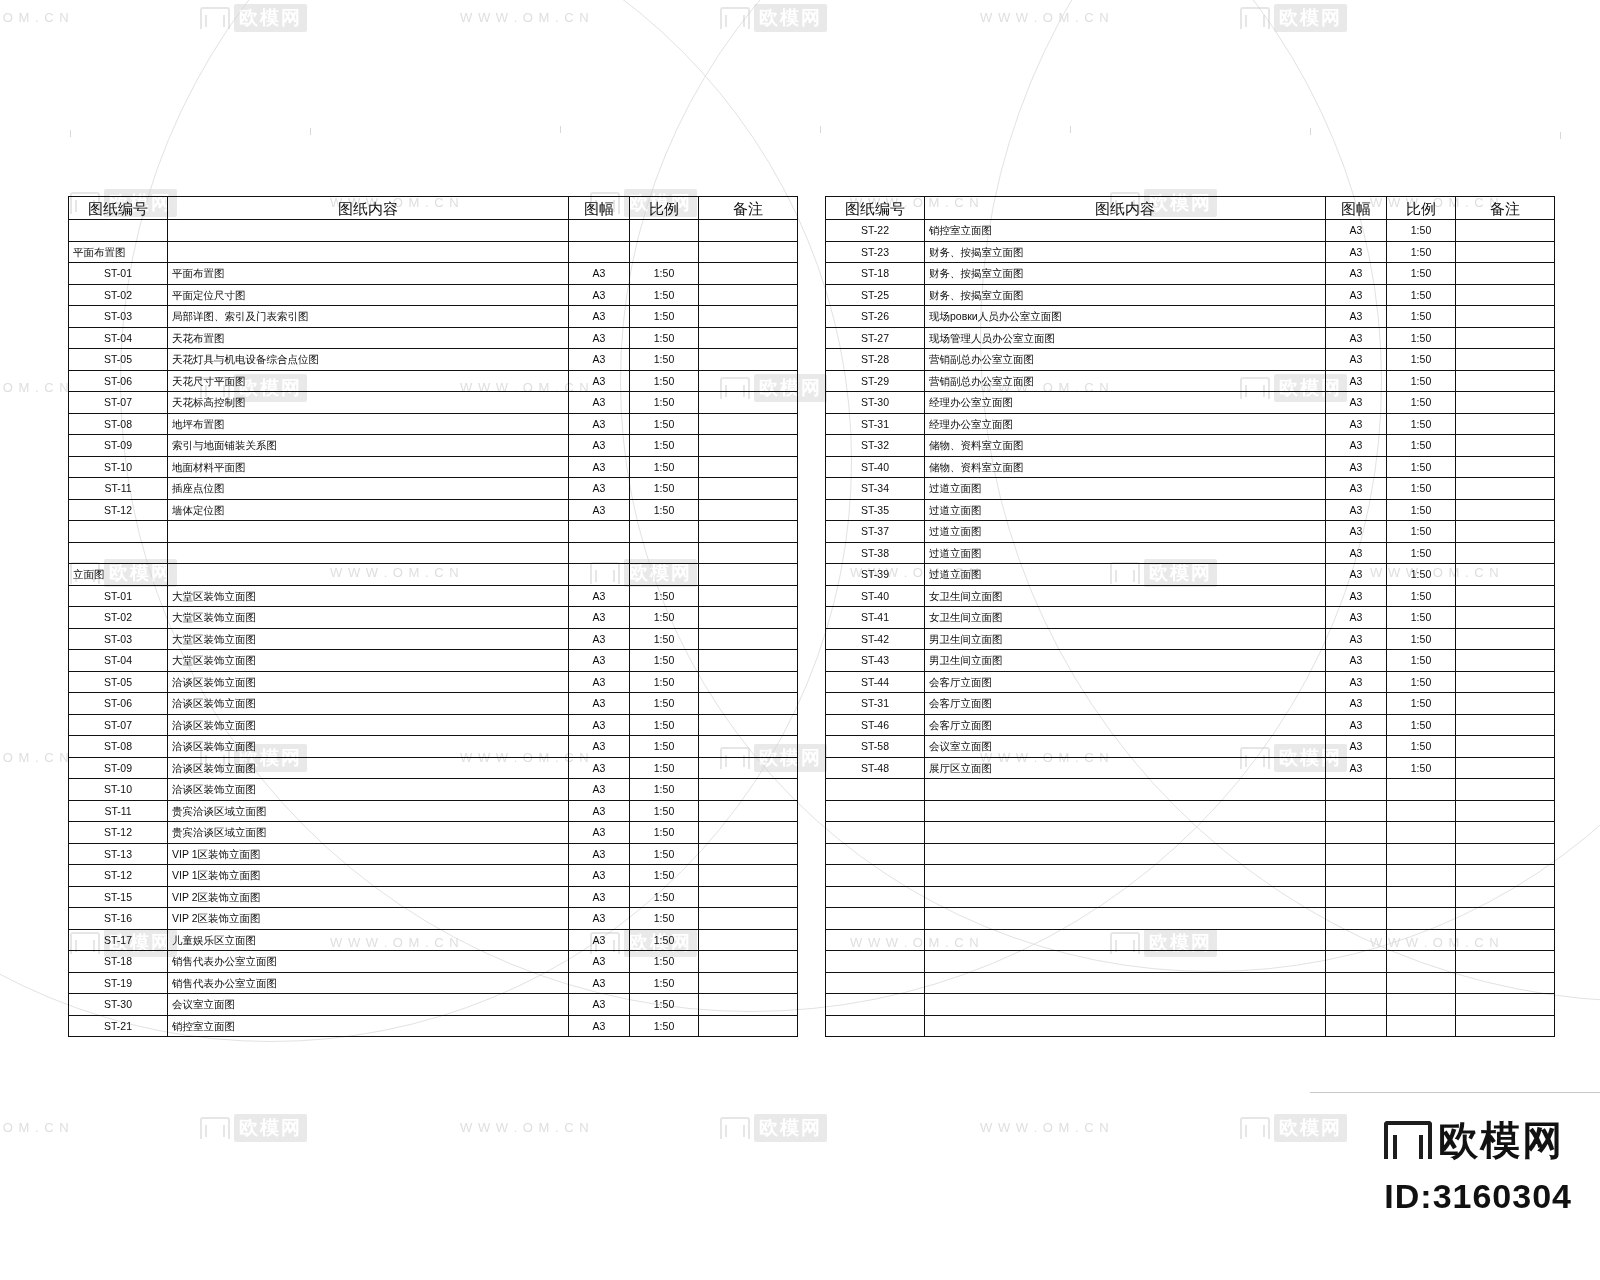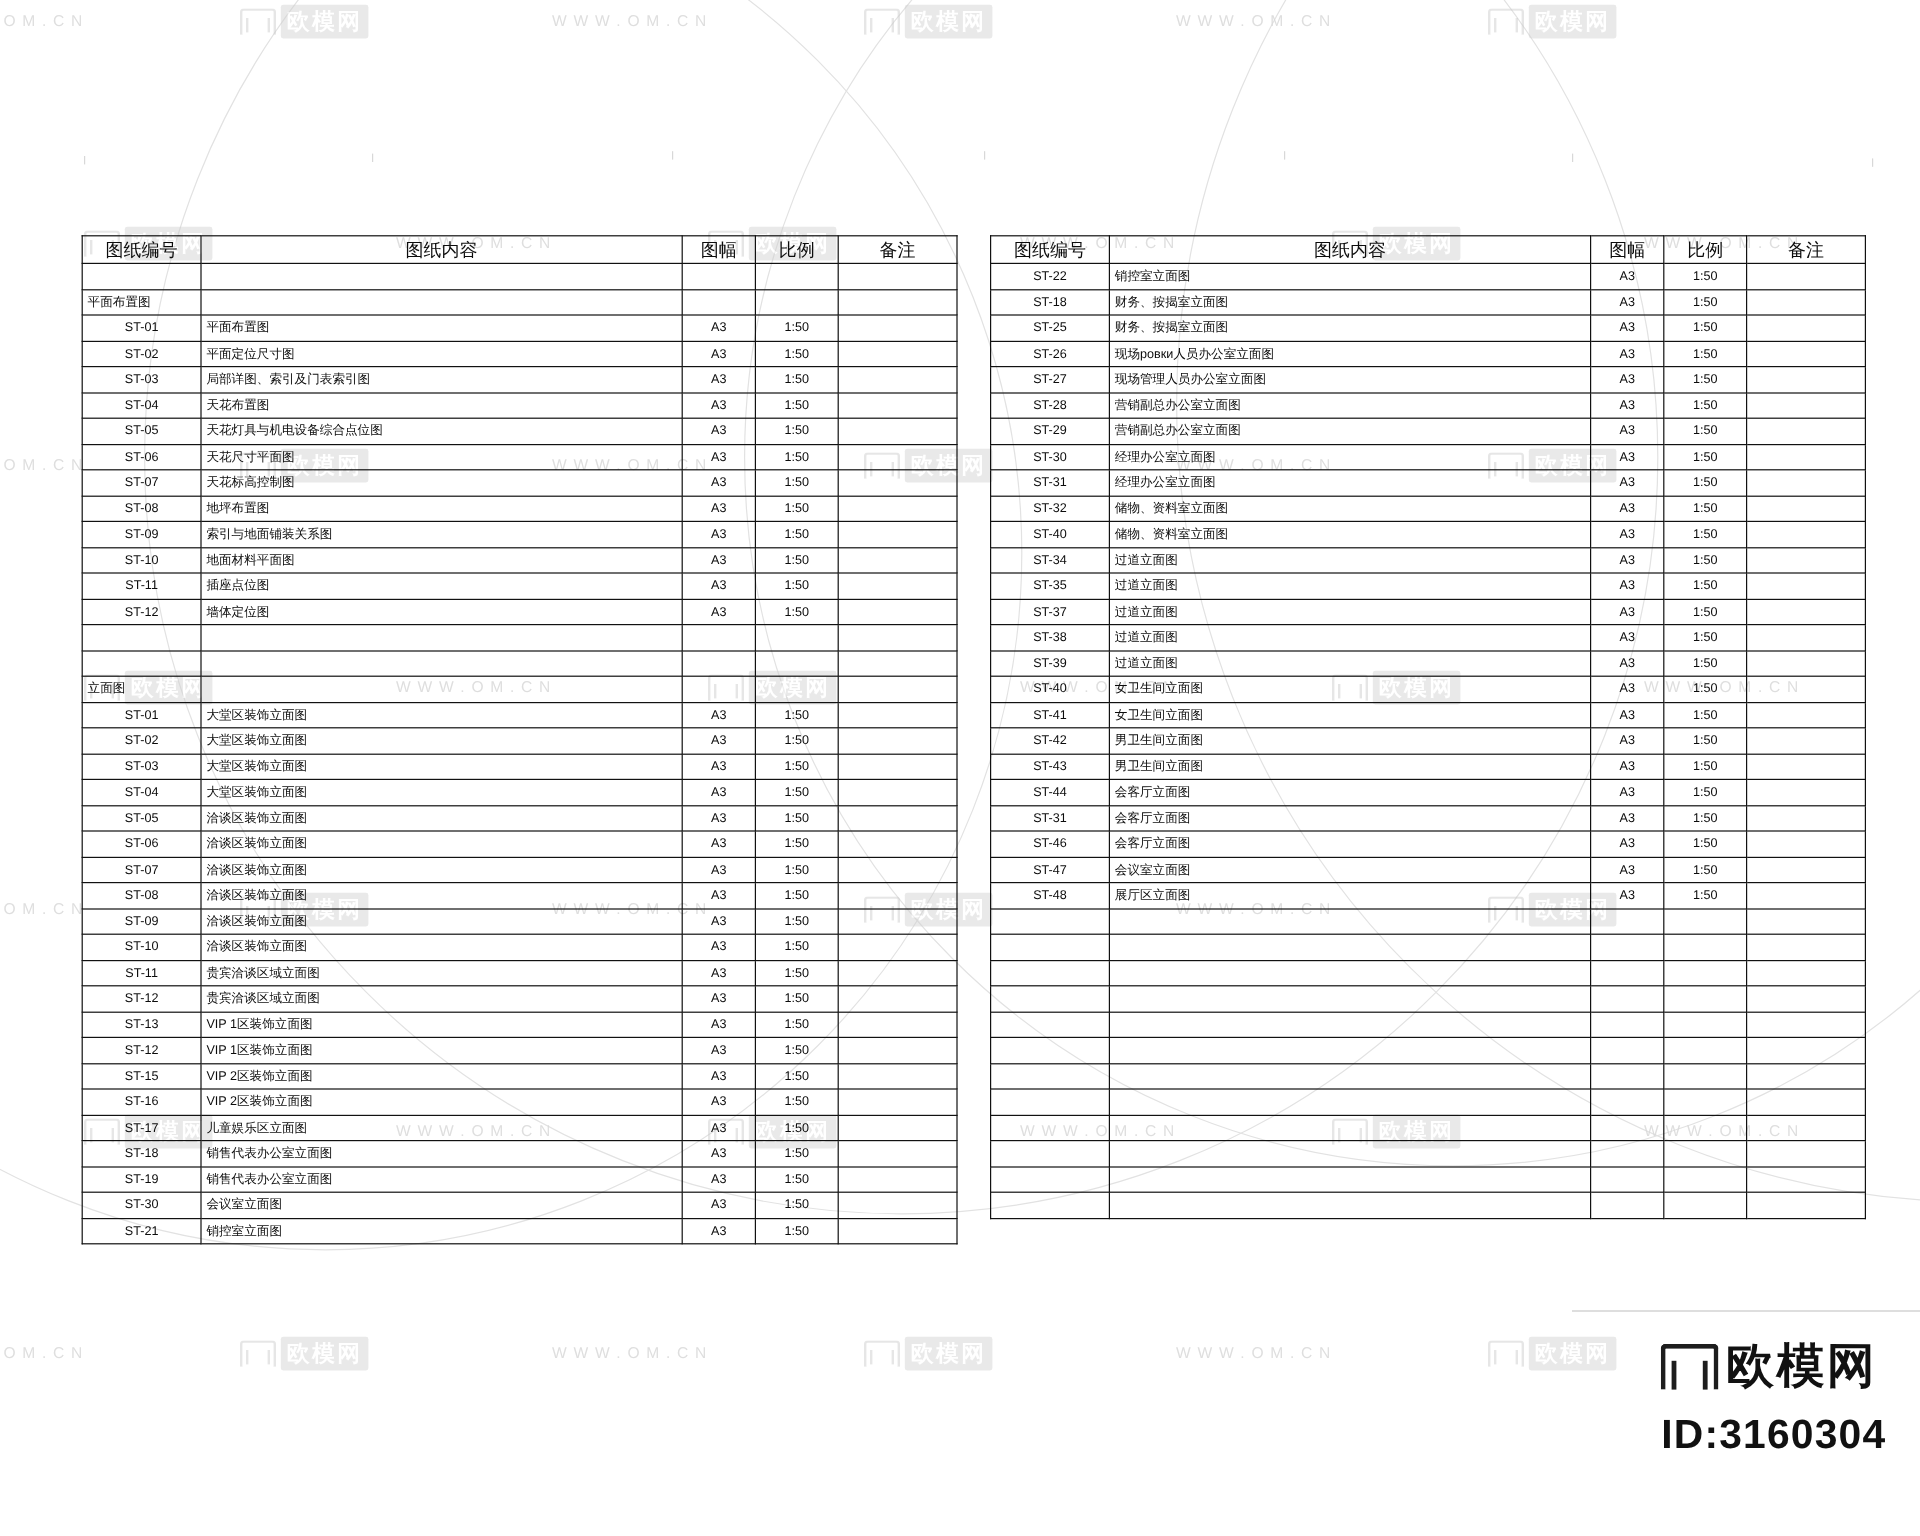--- a/index.html
+++ b/index.html
@@ -596,20 +596,27 @@
     </thead>
     <tbody id="right-body">
         <tr>
           <td class="c-no">ST-22</td>
           <td class="c-name">销控室立面图</td>
           <td class="c-size">A3</td>
           <td class="c-scale">1:50</td>
           <td class="c-note"></td>
         </tr>
         <tr>
+          <td class="c-no">ST-23</td>
+          <td class="c-name">财务、按揭室立面图</td>
+          <td class="c-size">A3</td>
+          <td class="c-scale">1:50</td>
+          <td class="c-note"></td>
+        </tr>
+        <tr>
           <td class="c-no">ST-18</td>
           <td class="c-name">财务、按揭室立面图</td>
           <td class="c-size">A3</td>
           <td class="c-scale">1:50</td>
           <td class="c-note"></td>
         </tr>
         <tr>
           <td class="c-no">ST-25</td>
           <td class="c-name">财务、按揭室立面图</td>
           <td class="c-size">A3</td>
@@ -750,21 +757,21 @@
           <td class="c-note"></td>
         </tr>
         <tr>
           <td class="c-no">ST-46</td>
           <td class="c-name">会客厅立面图</td>
           <td class="c-size">A3</td>
           <td class="c-scale">1:50</td>
           <td class="c-note"></td>
         </tr>
         <tr>
-          <td class="c-no">ST-47</td>
+          <td class="c-no">ST-58</td>
           <td class="c-name">会议室立面图</td>
           <td class="c-size">A3</td>
           <td class="c-scale">1:50</td>
           <td class="c-note"></td>
         </tr>
         <tr>
           <td class="c-no">ST-48</td>
           <td class="c-name">展厅区立面图</td>
           <td class="c-size">A3</td>
           <td class="c-scale">1:50</td>

